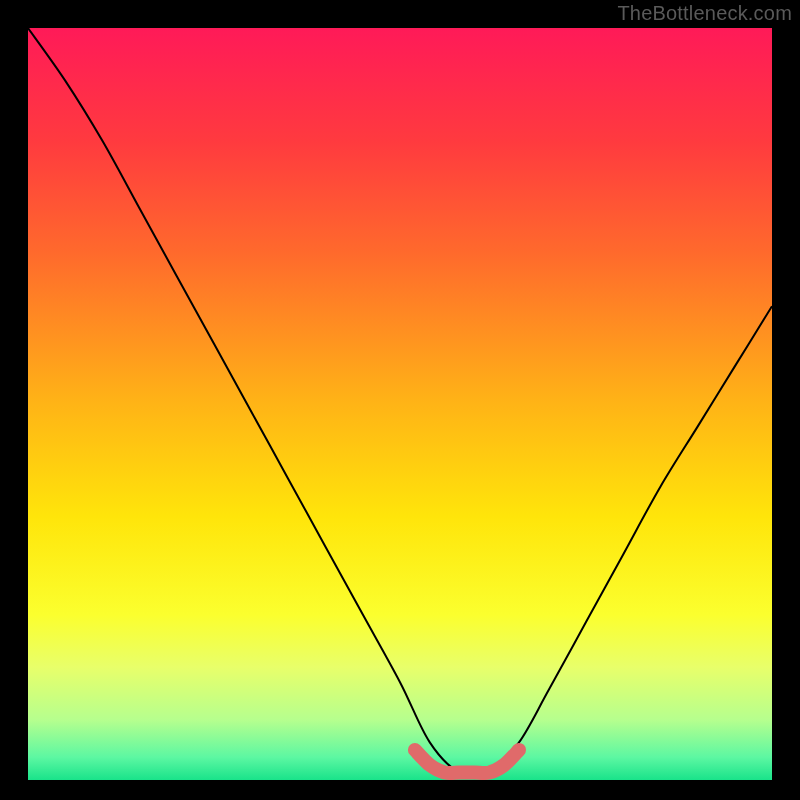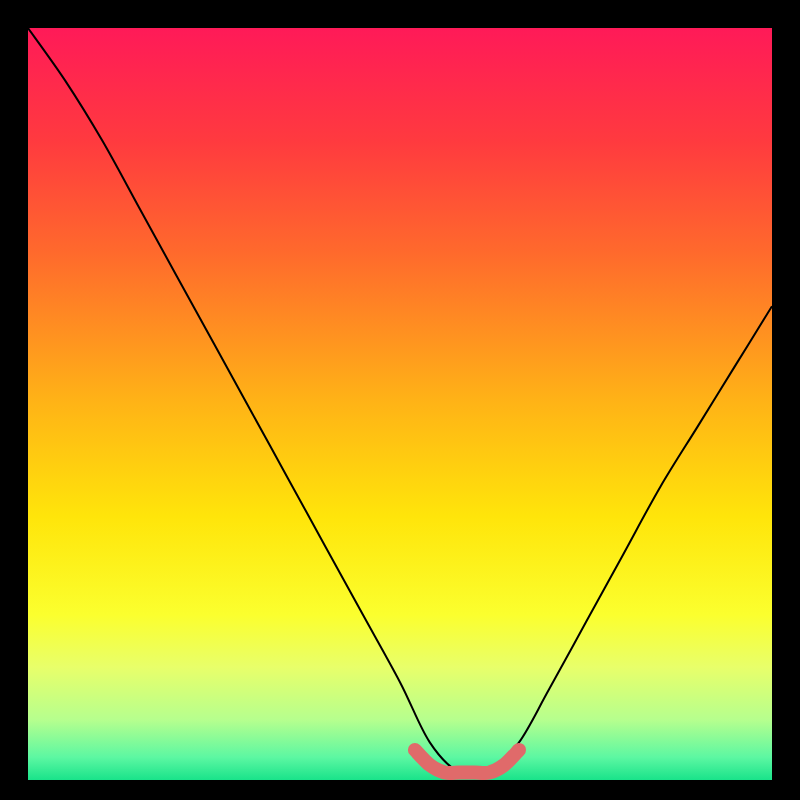--- a/index.html
+++ b/index.html
@@ -29,20 +29,21 @@
   svg {
     position: absolute;
     left: 28px;
     top: 28px;
   }
 </style>
 </head>
 <body>
 
 <div class="frame">
+  <div class="attribution">TheBottleneck.com</div>
 
   <svg id="chart-svg" width="744" height="752" viewBox="0 0 744 752">
     <defs>
       <linearGradient id="bg-grad" x1="0" y1="0" x2="0" y2="1">
           <stop offset="0%" stop-color="#ff1a58"></stop>
           <stop offset="15%" stop-color="#ff3a3f"></stop>
           <stop offset="30%" stop-color="#ff6a2c"></stop>
           <stop offset="50%" stop-color="#ffb416"></stop>
           <stop offset="65%" stop-color="#ffe50a"></stop>
           <stop offset="78%" stop-color="#fbff2e"></stop>

